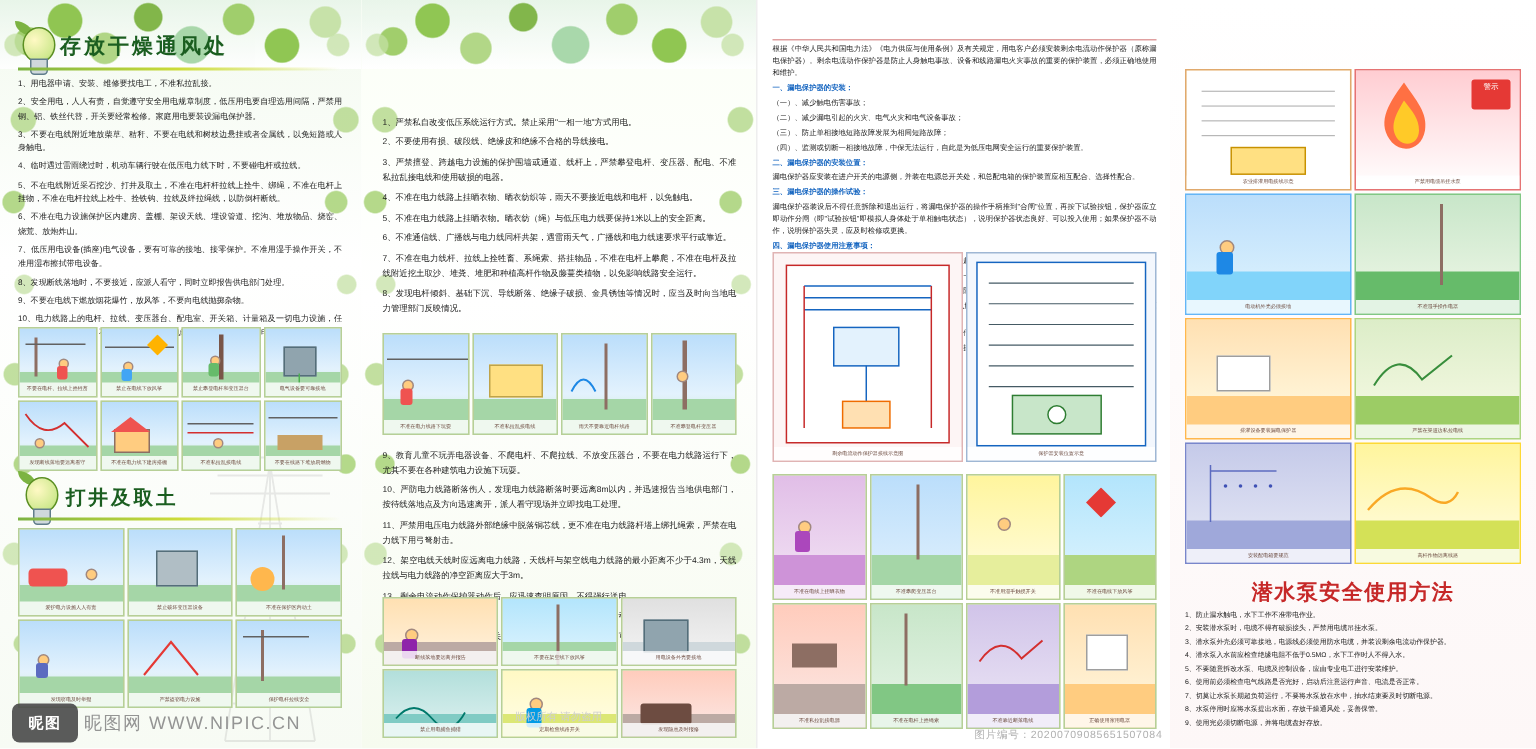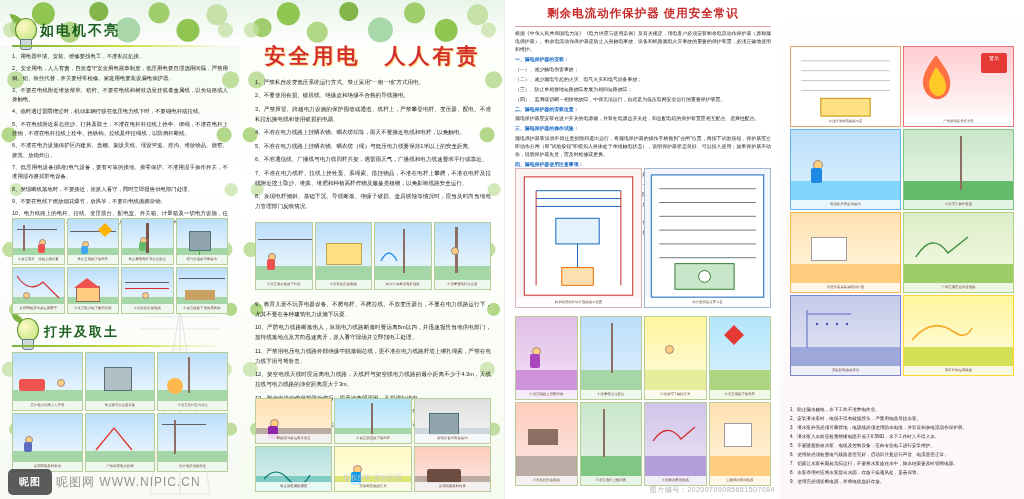--- a/index.html
+++ b/index.html
@@ -156,21 +156,21 @@
         <path d="M20 60 L100 60 M25 48 L95 48 M30 36 L90 36"></path>
         <path d="M30 225 L90 225"></path>
       </g>
     </svg>
 
     <div class="bulb" style="left:12px;top:18px;">
       <div class="leafy"></div>
         <div class="glass"></div>
         <div class="base"></div>
     </div>
-    <div class="p1-title">如电机不亮</div>
+    <div class="p1-title">存放干燥通风处</div>
     <div class="p1-title-underline"></div>
 
     <div class="p1-body">
       <p>1、用电器申请、安装、维修要找电工，不准私拉乱接。</p>
       <p>2、安全用电，人人有责，自觉遵守安全用电规章制度，低压用电要自理选用间隔，严禁用铜、铝、铁丝代替，开关要经常检修。家庭用电要装设漏电保护器。</p>
       <p>3、不要在电线附近堆放柴草、秸秆、不要在电线和树枝边悬挂或者金属线，以免短路或人身触电。</p>
       <p>4、临时遇过雷雨绕过时，机动车辆行驶在低压电力线下时，不要碰电杆或拉线。</p>
       <p>5、不在电线附近采石挖沙、打井及取土，不准在电杆杆拉线上拴牛、绑绳，不准在电杆上挂物，不准在电杆拉线上栓牛、拴铁钩、拉线及绊拉绳线，以防倒杆断线。</p>
       <p>6、不准在电力设施保护区内建房、盖棚、架设天线、埋设管道、挖沟、堆放物品、烧窑、烧荒、放炮炸山。</p>
       <p>7、低压用电设备(插座)电气设备，要有可靠的接地、接零保护。不准用湿手操作开关，不准用湿布擦拭带电设备。</p>
@@ -309,21 +309,20 @@
       <div class="wm-badge">昵图</div>
       <div class="wm-text">昵图网 WWW.NIPIC.CN</div>
     </div>
   </div>
 
   <div class="panel" id="p2">
     <div class="leaf-top"></div>
     <div class="leaf-side" style="left:0"></div>
     <div class="leaf-side" style="right:0"></div>
 
-    <div class="p2-title">安全用电　人人有责</div>
 
     <div class="p2-body">
       <p>1、严禁私自改变低压系统运行方式。禁止采用"一相一地"方式用电。</p>
       <p>2、不要使用有损、破段线、绝缘皮和绝缘不合格的导线接电。</p>
       <p>3、严禁擅登、跨越电力设施的保护围墙或通道、线杆上，严禁攀登电杆、变压器、配电、不准私拉乱接电线和使用破损的电器。</p>
       <p>4、不准在电力线路上挂晒衣物、晒衣纺织等，雨天不要接近电线和电杆，以免触电。</p>
       <p>5、不准在电力线路上挂晒衣物。晒衣纺（绳）与低压电力线要保持1米以上的安全距离。</p>
       <p>6、不准通信线、广播线与电力线同杆共架，遇雷雨天气，广播线和电力线速要求平行或靠近。</p>
       <p>7、不准在电力线杆、拉线上拴牲畜、系绳索、搭挂物品，不准在电杆上攀爬，不准在电杆及拉线附近挖土取沙、堆粪、堆肥和种植高杆作物及藤蔓类植物，以免影响线路安全运行。</p>
       <p>8、发现电杆倾斜、基础下沉、导线断落、绝缘子破损、金具锈蚀等情况时，应当及时向当地电力管理部门反映情况。</p>
@@ -412,21 +411,20 @@
           <div class="ground" style="background:#bcaaa4"></div>
         <div style="position:absolute;left:12px;top:22px;width:34px;height:14px;background:#6d4c41;border-radius:2px;"></div>
         <div class="cap">发现隐患及时报修</div>
       </div>
     </div>
 
     <div class="wm-center">版权所有 请勿盗用</div>
   </div>
 
   <div class="panel" id="p3">
-    <div class="p3-title">剩余电流动作保护器  使用安全常识</div>
     <div class="p3-rule"></div>
 
     <div class="p3-body">
       <p>根据《中华人民共和国电力法》《电力供应与使用条例》及有关规定，用电客户必须安装剩余电流动作保护器（原称漏电保护器）。剩余电流动作保护器是防止人身触电事故、设备和线路漏电火灾事故的重要的保护装置，必须正确地使用和维护。</p>
 
       <p class="h">一、漏电保护器的安装：</p>
       <p>（一）、减少触电伤害事故；</p>
       <p>（二）、减少漏电引起的火灾、电气火灾和电气设备事故；</p>
       <p>（三）、防止单相接地短路故障发展为相间短路故障；</p>
       <p>（四）、监测或切断一相接地故障，中保无法运行，自此是为低压电网安全运行的重要保护装置。</p>
@@ -610,20 +608,21 @@
       <div class="cell" style="background:#fffde7;border-color:#fdd835;">
         <div class="sky" style="background:linear-gradient(#fff59d,#fffde7)"></div>
           <div class="ground" style="background:#d4e157"></div>
         <svg style="position:absolute;left:6px;top:14px;width:64px;height:40px">
             <path d="M2 30 Q22 6 44 22 Q56 30 62 18" stroke="#f9a825" stroke-width="1.6" fill="none"></path>
           </svg>
         <div class="cap">高杆作物远离线路</div>
       </div>
     </div>
 
+    <div class="p4-title2">潜水泵安全使用方法</div>
 
     <div class="p4-body">
       <p>1、防止漏水触电，水下工作不准带电作业。</p>
       <p>2、安装潜水泵时，电缆不得有破损接头，严禁用电缆吊挂水泵。</p>
       <p>3、潜水泵外壳必须可靠接地，电源线必须使用防水电缆，并装设剩余电流动作保护器。</p>
       <p>4、潜水泵入水前应检查绝缘电阻不低于0.5MΩ，水下工作时人不得入水。</p>
       <p>5、不要随意拆改水泵、电缆及控制设备，应由专业电工进行安装维护。</p>
       <p>6、使用前必须检查电气线路是否完好，启动后注意运行声音、电流是否正常。</p>
       <p>7、切莫让水泵长期超负荷运行，不要将水泵放在水中，抽水结束要及时切断电源。</p>
       <p>8、水泵停用时应将水泵提出水面，存放干燥通风处，妥善保管。</p>

